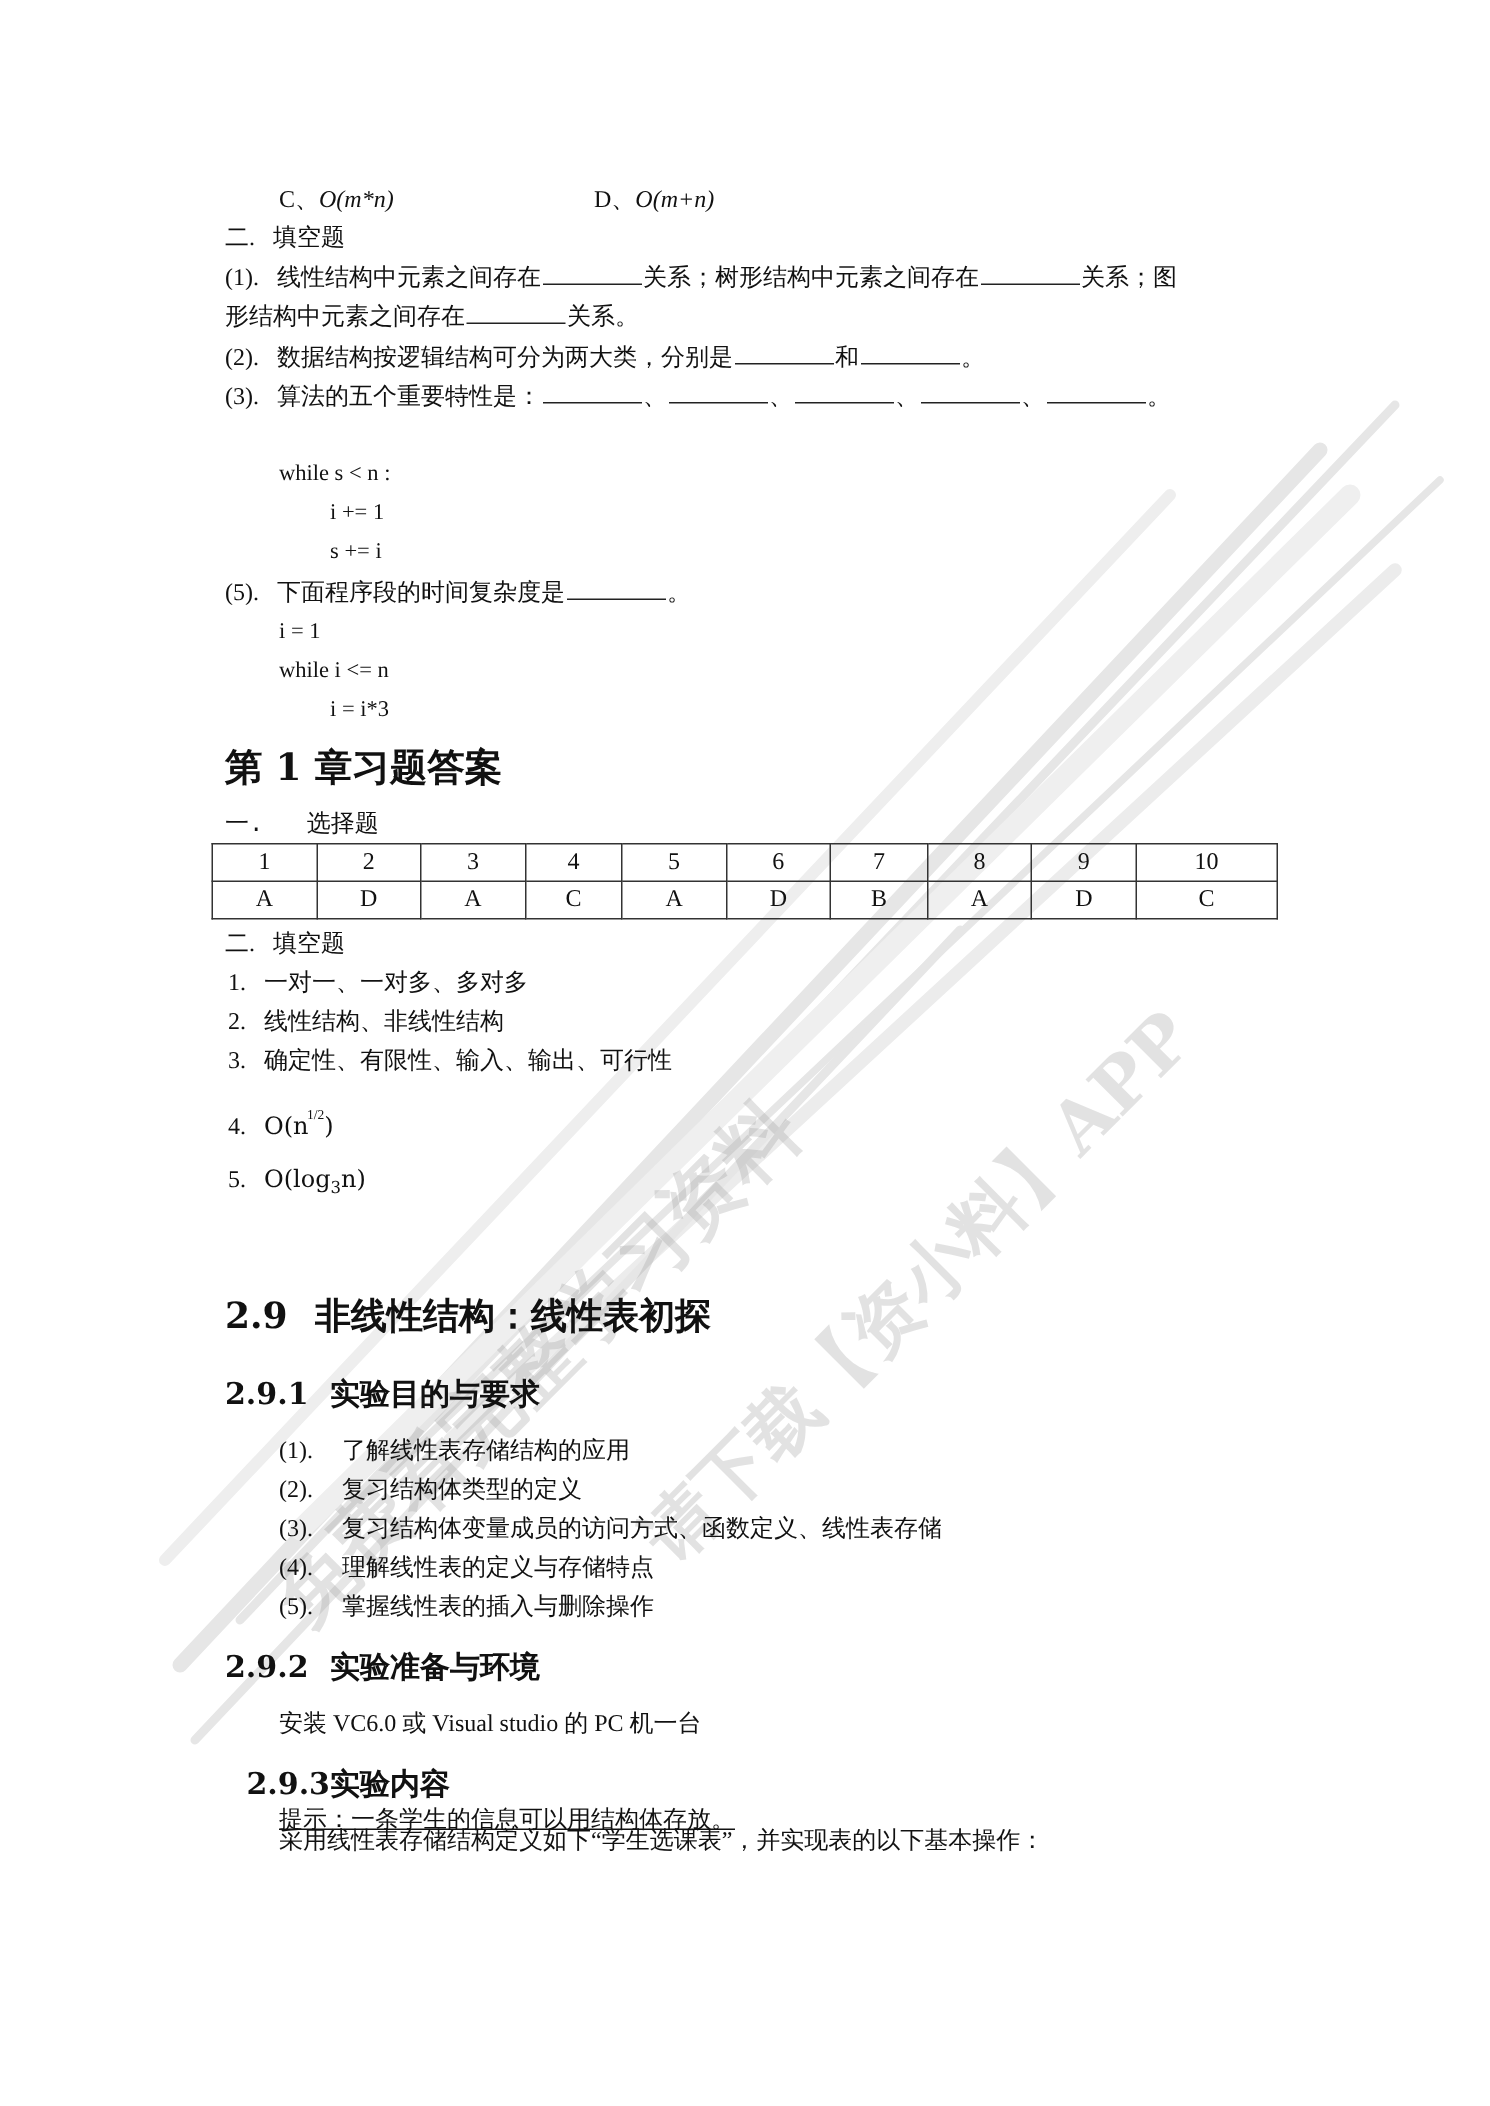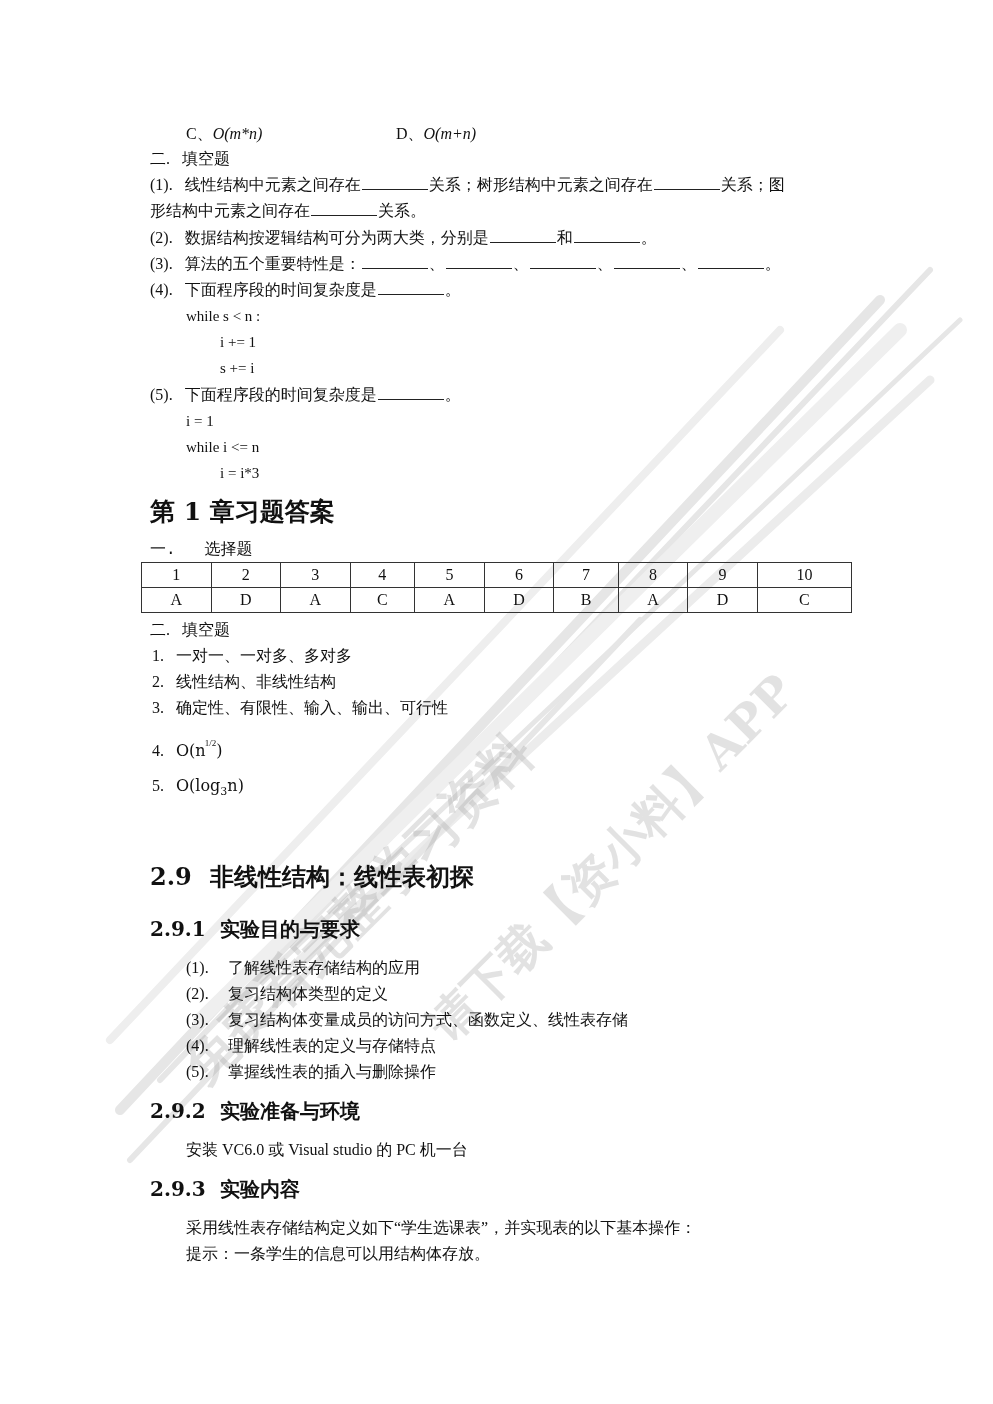--- a/index.html
+++ b/index.html
@@ -77,23 +77,20 @@
   </div>
 
   <div class="abs t16" style="left:150px; top:228px;">
     <span>(2).</span>&nbsp;&nbsp;&nbsp;<span>数据结构按逻辑结构可分为两大类，分别是</span><span class="blank"></span><span>和</span><span class="blank"></span><span>。</span>
   </div>
 
   <div class="abs t16" style="left:150px; top:254px;">
     <span>(3).</span>&nbsp;&nbsp;&nbsp;<span>算法的五个重要特性是：</span><span class="blank"></span><span>、</span><span class="blank"></span><span>、</span><span class="blank"></span><span>、</span><span class="blank"></span><span>、</span><span class="blank"></span><span>。</span>
   </div>
 
-  <div class="abs t16" style="left:150px; top:280px;">
-    <span>(4).</span>&nbsp;&nbsp;&nbsp;<span>下面程序段的时间复杂度是</span><span class="blank"></span><span>。</span>
-  </div>
   <div class="abs t15" style="left:186px; top:306px;">while s &lt; n :</div>
   <div class="abs t15" style="left:220px; top:332px;">i += 1</div>
   <div class="abs t15" style="left:220px; top:358px;">s += i</div>
 
   <div class="abs t16" style="left:150px; top:385px;">
     <span>(5).</span>&nbsp;&nbsp;&nbsp;<span>下面程序段的时间复杂度是</span><span class="blank"></span><span>。</span>
   </div>
   <div class="abs t15" style="left:186px; top:411px;text-align:center;">i = 1</div>
   <div class="abs t15" style="left:186px; top:437px;">while i &lt;= n</div>
   <div class="abs t15" style="left:220px; top:463px;">i = i*3</div>
@@ -176,18 +173,18 @@
   <div class="abs t16" style="left:186px; top:1062px;">
     <span style="display:inline-block;width:42px;">(5).</span><span>掌握线性表的插入与删除操作</span>
   </div>
 
   <div class="abs h-sub" style="left:150px; top:1098px;">
     <span class="h-num" style="width:70px;">2.9.2</span><span>实验准备与环境</span>
   </div>
   <div class="abs t16" style="left:186px; top:1140px;">安装 VC6.0 或 Visual studio 的 PC 机一台</div>
 
   <div class="abs h-sub" style="left:150px; top:1176px;">
-    <span class="h-num" style="width:70px;">2.9.3</span><span>实验内容</span>
+    <span class="h-num" style="width:70px;text-align:right;">2.9.3</span><span>实验内容</span>
   </div>
   <div class="abs t16" style="left:186px; top:1218px;">采用线性表存储结构定义如下“学生选课表”，并实现表的以下基本操作：</div>
-  <div class="abs t16" style="left:186px; top:1244px;">提示：一条学生的信息可以用结构体存放。</div>
+  <div class="abs t16" style="left:186px; top:1204px;text-decoration:underline;">提示：一条学生的信息可以用结构体存放。</div>
 
 </div>
 
 </body></html>

